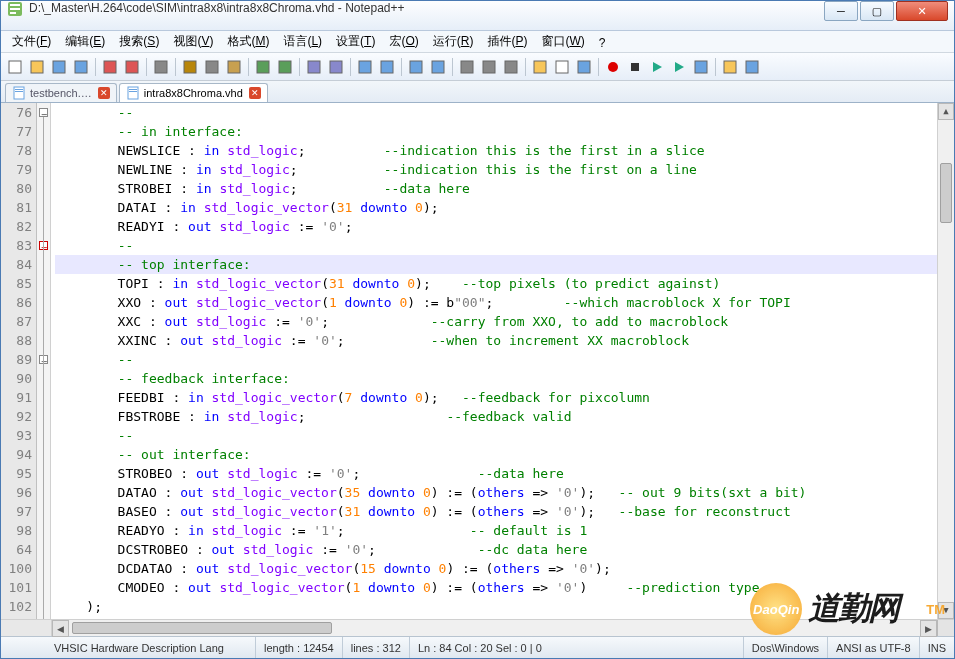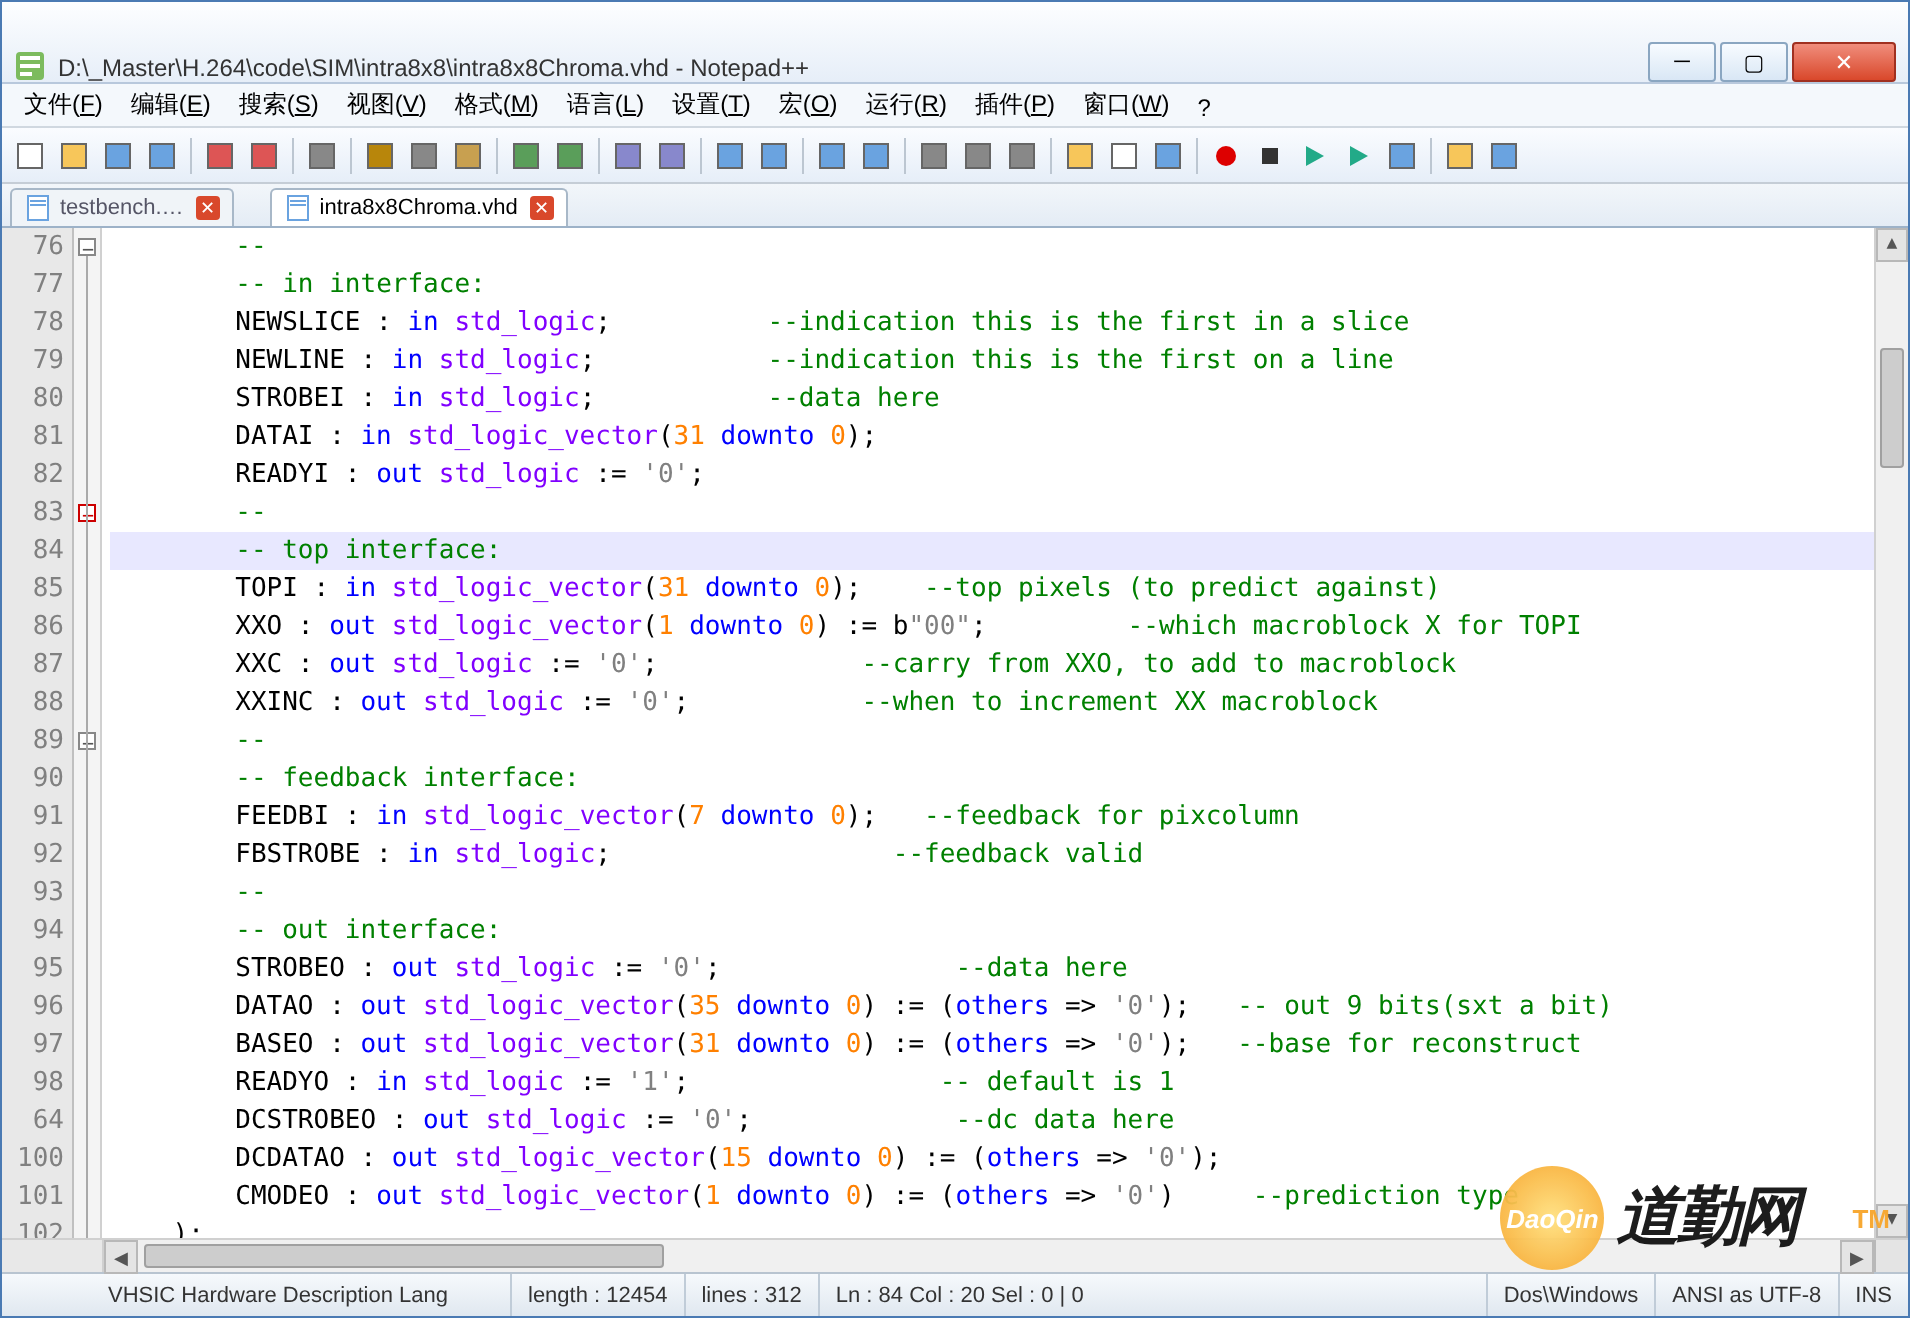--- a/index.html
+++ b/index.html
@@ -1,31 +1,31 @@
 <!DOCTYPE html>
 <html><head>
 <meta charset="utf-8">
 <style>
 * { margin:0; padding:0; box-sizing:border-box; }
 body { font-family:"Microsoft YaHei","Segoe UI",sans-serif; font-size:12px; background:#f0f0f0; width:955px; height:659px; overflow:hidden; position:relative; }
 .window { width:955px; height:659px; background:#fff; border:1px solid #4a7ab3; display:flex; flex-direction:column; }
-.titlebar { height:41px; background:linear-gradient(#fdfeff,#e6eef8); display:flex; align-items:flex-end; padding:0 6px; border-bottom:1px solid #b8c8dc; }
+.titlebar { height:30px; background:linear-gradient(#fdfeff,#e6eef8); display:flex; align-items:flex-start; padding:0 6px; border-bottom:1px solid #b8c8dc; }
 .titlebar .icon { width:16px; height:16px; margin-right:6px; }
 .titlebar .title { flex:1; color:#333; font-size:12px; }
 .winbtns { display:flex; gap:2px; }
 .winbtn { width:34px; height:20px; border:1px solid #8aa6c1; background:linear-gradient(#f7fbff,#d9e7f5); border-radius:2px; display:flex; align-items:center; justify-content:center; font-size:11px; }
 .winbtn.close { width:52px; background:linear-gradient(#f08d7c,#d9482b); color:#fff; border-color:#a03020; }
 .menubar { height:22px; background:#f4f8fc; display:flex; align-items:flex-end; padding:0 4px; border-bottom:1px solid #d0d8e0; }
 .menu-item { padding:2px 7px; color:#000; cursor:default; }
 .menu-item u { text-decoration:underline; }
 .menu-item.help { padding:2px 7px; }
 .toolbar { height:28px; background:linear-gradient(#fafcff,#e6eef8); border-bottom:1px solid #c5cdd6; display:flex; align-items:center; padding:0 4px; gap:2px; }
 .tb-btn { width:20px; height:20px; display:flex; align-items:center; justify-content:center; border:1px solid transparent; border-radius:2px; }
 .tb-sep { width:1px; height:18px; background:#bcc6d1; margin:0 2px; }
-.tabbar { height:22px; background:linear-gradient(#f2f6fa,#e4ecf5); display:flex; align-items:flex-end; padding:2px 4px 0; border-bottom:1px solid #9db2c8;gap:16px; }
+.tabbar { height:22px; background:linear-gradient(#f2f6fa,#e4ecf5); display:flex; align-items:flex-end; padding:2px 4px 0; border-bottom:1px solid #9db2c8; }
 .tab { display:flex; align-items:center; padding:2px 6px; background:#f0f4f8; border:1px solid #a8b8c8; border-bottom:none; border-radius:3px 3px 0 0; margin-right:2px; font-size:11px; color:#556; }
 .tab.active { background:#fff; color:#000; }
 .tab .icon { width:14px; height:14px; margin-right:4px; }
 .tab .close { width:12px; height:12px; background:#d9482b; color:#fff; border-radius:2px; margin-left:6px; display:flex; align-items:center; justify-content:center; font-size:9px; }
 .editor { flex:1; display:flex; background:#fff; font-family:Consolas,monospace; font-size:13px; line-height:19px; overflow:hidden; position:relative; }
 .gutter { width:36px; background:#e8e8e8; text-align:right; padding-right:4px; color:#808080; border-right:1px solid #c0c0c0; }
 .fold { width:14px; background:#f4f4f4; border-right:1px solid #d0d0d0; position:relative; }
 .fold-box { position:absolute; left:2px; width:9px; height:9px; border:1px solid #888; background:#fff; }
 .fold-box::before { content:"−"; position:absolute; left:1px; top:-4px; font-size:10px; color:#555; }
 .fold-box.red { border-color:#c00; }

